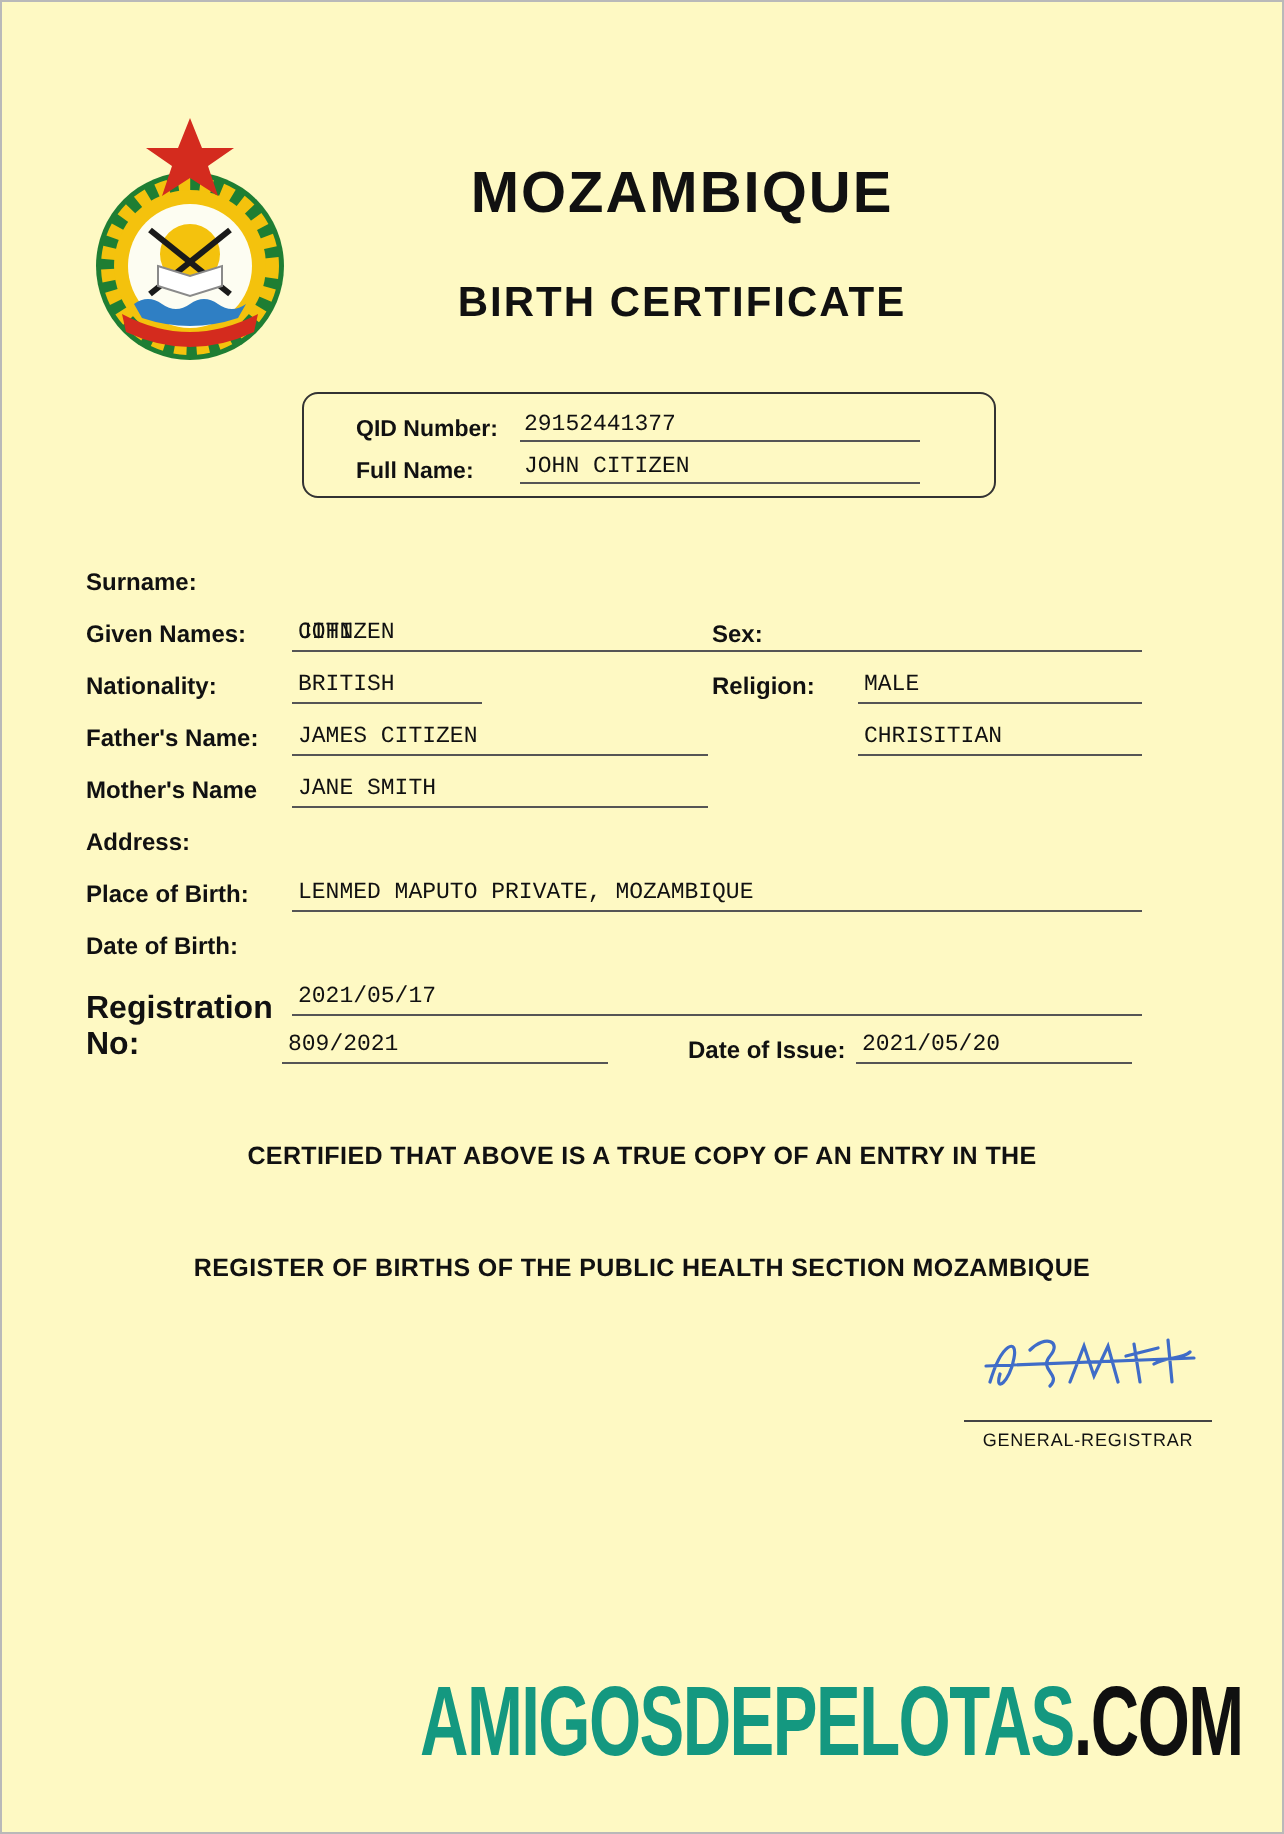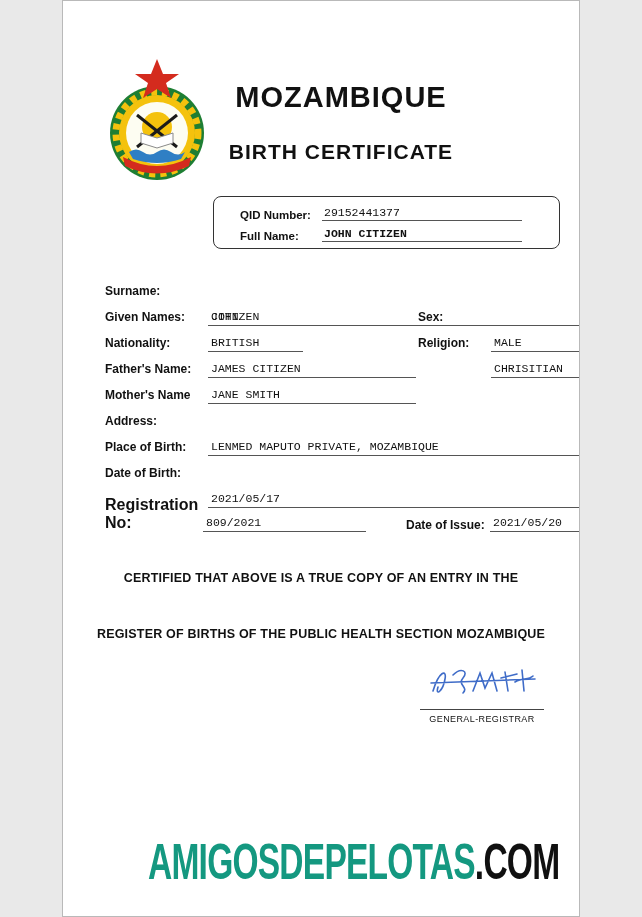--- a/index.html
+++ b/index.html
@@ -1,18 +1,18 @@
 <!DOCTYPE html>
 <html><head>
 <meta charset="utf-8">
 <style>
   html,body { margin:0; padding:0; background:#e9e9e9; }
   .page {
-    position:relative; width:518px; height:917px; margin:0 auto;
-    background:#ffffff; border:1px solid #b9b9b9; box-sizing:border-box;
+    position:relative; width:642px; height:917px; margin:0 auto;
+    background:#fef9c3; border:1px solid #b9b9b9; box-sizing:border-box;
     font-family:"Liberation Sans", sans-serif; color:#111; overflow:hidden;
   }
   .emblem { position:absolute; left:44px; top:58px; width:100px; height:128px; }
   .title {
     position:absolute; top:80px; left:110px; right:70px; text-align:center;
     font-size:29px; font-weight:bold; letter-spacing:1px;
   }
   .subtitle {
     position:absolute; top:139px; left:110px; right:70px; text-align:center;
     font-size:21px; font-weight:bold; letter-spacing:1px;
@@ -21,21 +21,21 @@
     position:absolute; left:150px; top:195px; width:347px; height:53px;
     border:1px solid #333; border-radius:8px; box-sizing:border-box;
     padding:8px 0 0 26px;
   }
   .idrow { display:flex; align-items:flex-end; height:16px; margin-bottom:5px; }
   .idlbl { width:82px; font-weight:bold; font-size:11.5px; }
   .idval {
     width:198px; border-bottom:1px solid #555;
     font-family:"Liberation Mono", monospace; font-size:11.5px; padding:0 0 1px 2px;
   }
-  .idval.bold { font-weight:bold; }
+  .idval.bold { font-weight:normal; }
 
   .fields { position:absolute; left:42px; top:283px; width:528px; }
   .frow { display:flex; align-items:flex-start; height:17px; margin-bottom:9px; }
   .flabel { font-weight:bold; font-size:12px; width:103px; flex-shrink:0; }
   .flabel2 { font-weight:bold; font-size:12px; width:73px; flex-shrink:0; }
   .fline {
     border-bottom:1px solid #555; font-family:"Liberation Mono", monospace;
     font-size:11.5px; padding:0 0 2px 3px; white-space:nowrap; overflow:hidden;
   }
   .grow { flex:1;margin-top:26px; }

